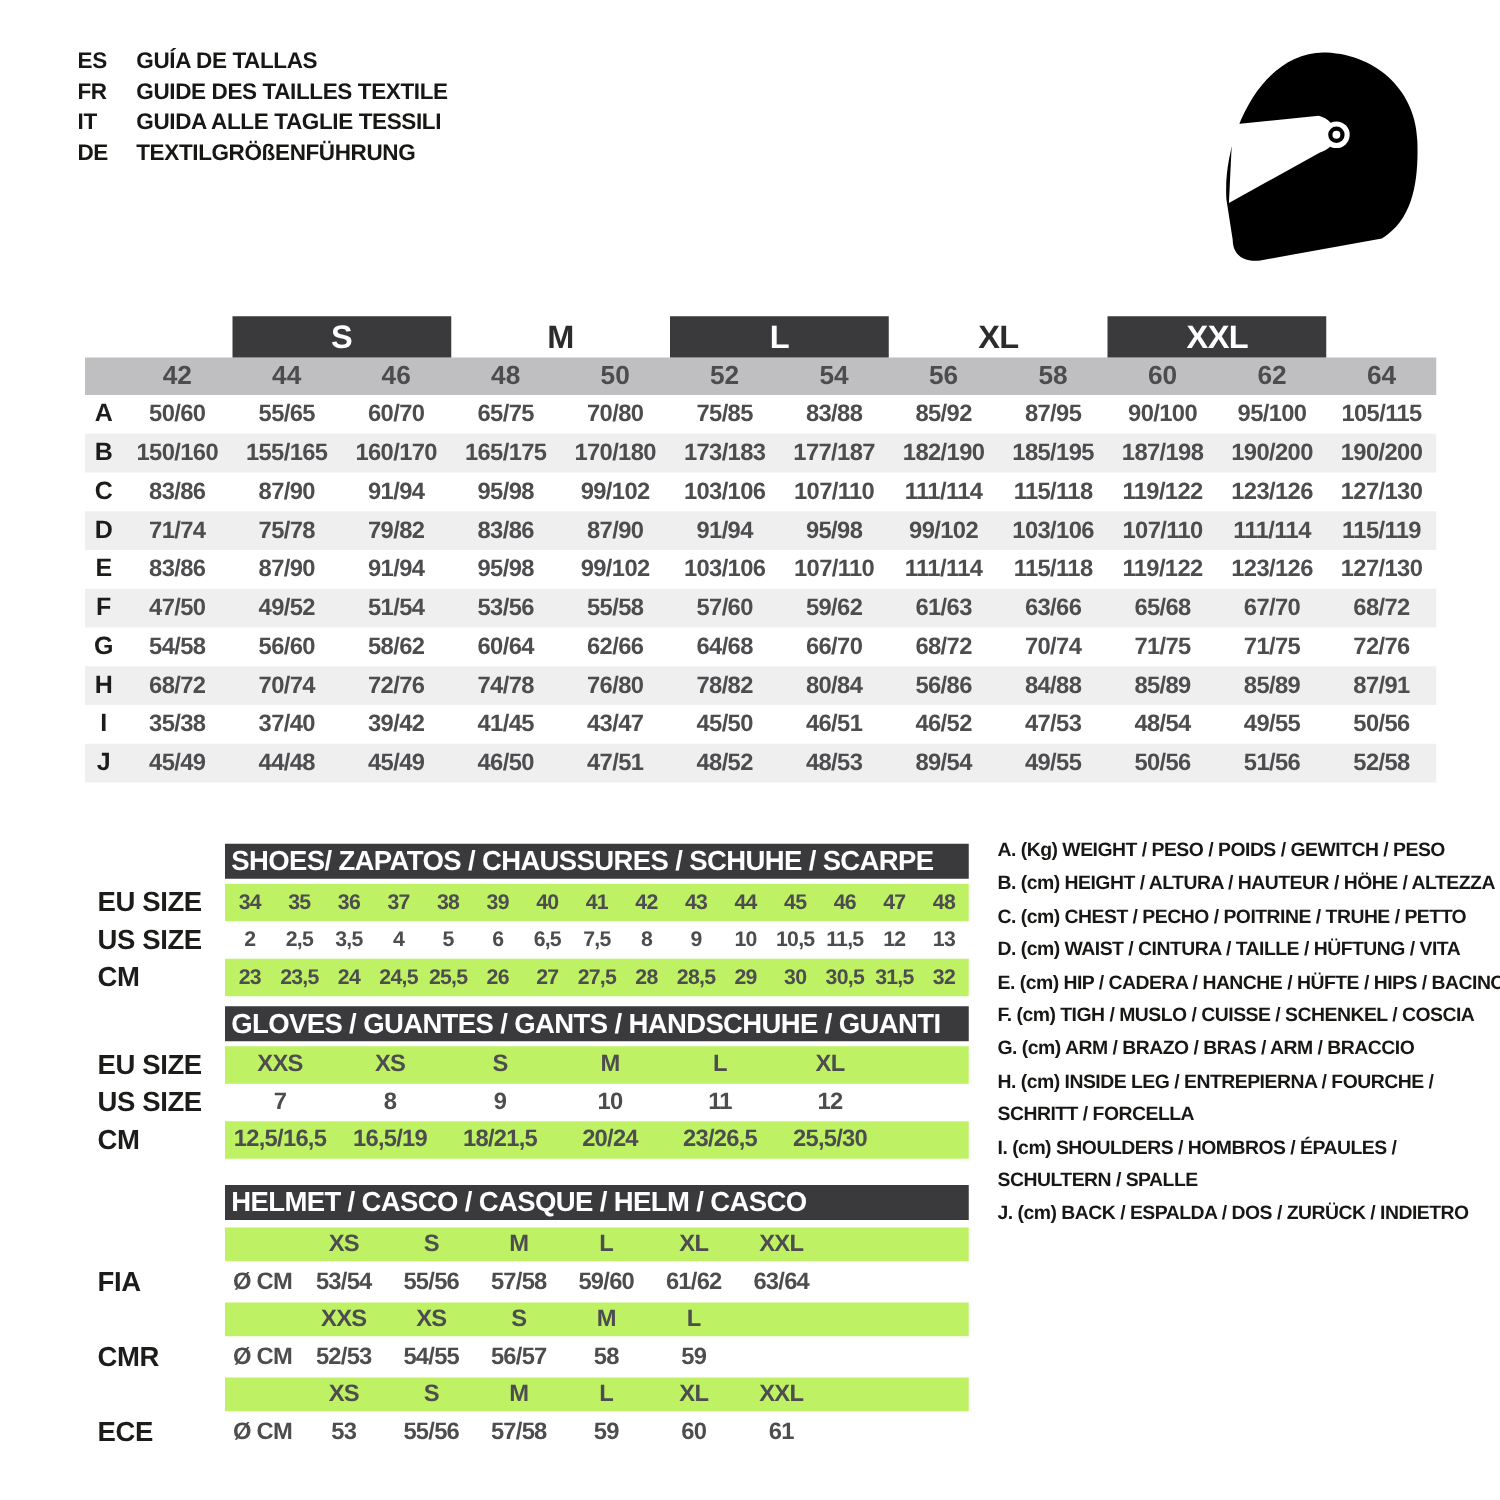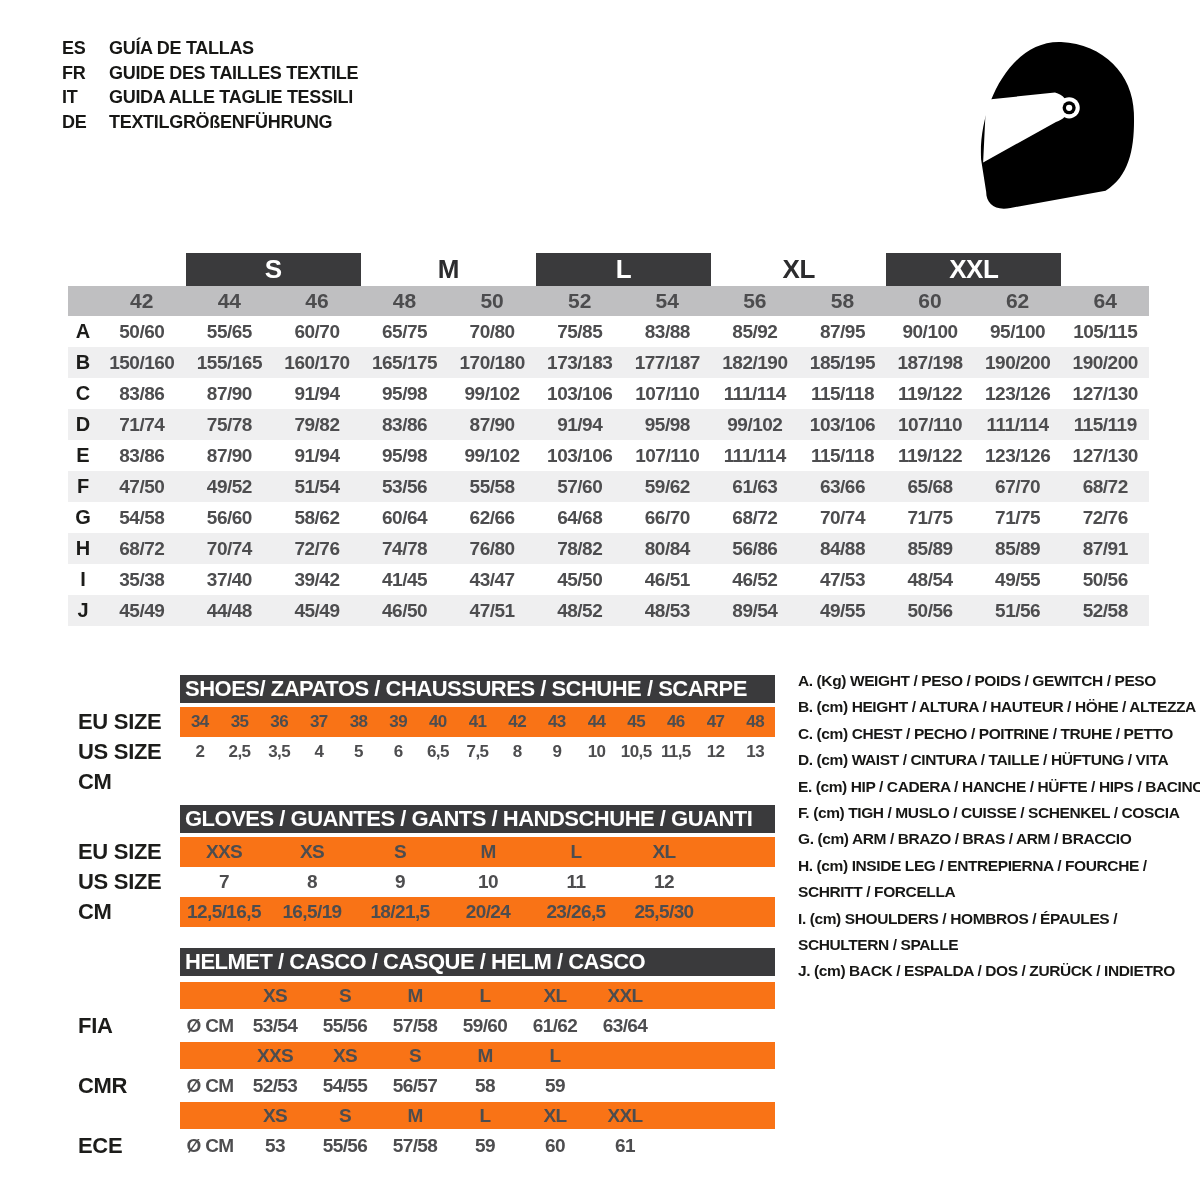--- a/index.html
+++ b/index.html
@@ -29,21 +29,21 @@
 
   
   .sub{position:absolute;left:78px;width:697px;}
   .sub-bar{margin-left:102px;width:595px;height:28px;background:#3a3a3c;color:#fff;
            display:flex;align-items:center;padding-left:5px;box-sizing:border-box;
            font-size:22px;letter-spacing:-0.5px;}
   .sub-gap{height:4px;}
   .sub-row{display:flex;height:30px;}
   .sub-label{width:102px;display:flex;align-items:center;font-size:22px;color:#1c1c1a;letter-spacing:-0.3px;}
   .sub-cells{width:595px;display:grid;}
-  .sub-cells.shade{background:#f97316;}
+  .sub-cells.shade{background:#bef264;}
   .shoes-cols{grid-template-columns:repeat(15,1fr);}
   .gloves-cols{grid-template-columns:repeat(6,88px) 1fr;}
   .helmet-cols{grid-template-columns:60px repeat(6,70px) 1fr;}
   .sub-cell{display:flex;align-items:center;justify-content:center;font-size:17px;color:#4d4d4f;letter-spacing:-0.6px;}
   .gloves-cols .sub-cell{font-size:19px;}
   .helmet-cols .sub-cell{font-size:19px;}
   .row-sz{height:27px;}
   .row-val{height:33px;}
 
   
@@ -299,20 +299,37 @@
             <div class="sub-cell">9</div>
             <div class="sub-cell">10</div>
             <div class="sub-cell">10,5</div>
             <div class="sub-cell">11,5</div>
             <div class="sub-cell">12</div>
             <div class="sub-cell">13</div>
           </div>
         </div>
         <div class="sub-row">
           <div class="sub-label">CM</div>
+          <div class="sub-cells shoes-cols shade">
+            <div class="sub-cell">23</div>
+            <div class="sub-cell">23,5</div>
+            <div class="sub-cell">24</div>
+            <div class="sub-cell">24,5</div>
+            <div class="sub-cell">25,5</div>
+            <div class="sub-cell">26</div>
+            <div class="sub-cell">27</div>
+            <div class="sub-cell">27,5</div>
+            <div class="sub-cell">28</div>
+            <div class="sub-cell">28,5</div>
+            <div class="sub-cell">29</div>
+            <div class="sub-cell">30</div>
+            <div class="sub-cell">30,5</div>
+            <div class="sub-cell">31,5</div>
+            <div class="sub-cell">32</div>
+          </div>
         </div>
       </div>
   </div>
 
   <div class="sub" style="top:805px;">
     <div class="sub-bar">GLOVES / GUANTES / GANTS / HANDSCHUHE / GUANTI</div>
     <div class="sub-gap"></div>
     <div id="gloves-rows">
         <div class="sub-row">
           <div class="sub-label">EU SIZE</div>

